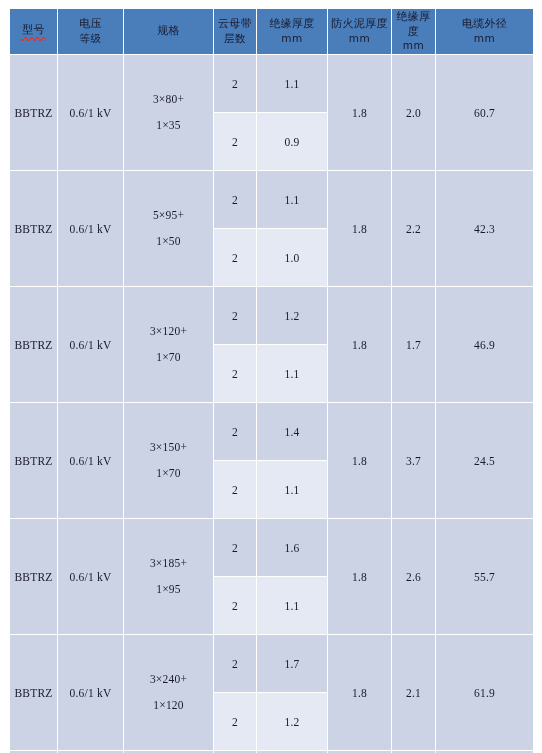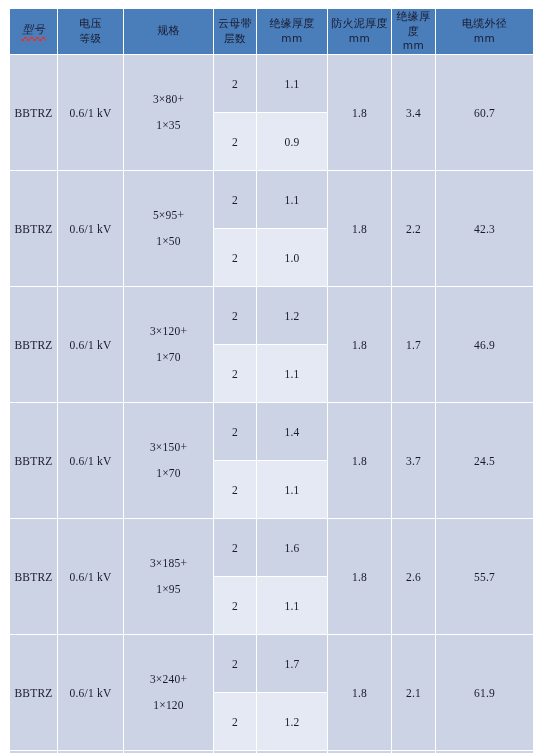--- a/index.html
+++ b/index.html
@@ -56,21 +56,20 @@
   }
   thead th .unit {
     display: block;
     font-size: 10.5px;
     letter-spacing: 0.6px;
   }
   .hdr-squiggle {
     display: inline-block;
     position: relative;
     padding-bottom: 2px;
-    font-style: italic;
   }
   .hdr-squiggle::after {
     content: "";
     position: absolute;
     left: -1px;
     right: -1px;
     bottom: -1px;
     height: 4px;
     background-image:
       radial-gradient(circle at 1.5px 3.2px, #e8332a 1.2px, transparent 1.4px),
@@ -162,21 +161,21 @@
         <tr>
           <td class="shade-main c-model" rowspan="2">BBTRZ</td>
           <td class="shade-main c-voltage" rowspan="2">0.6/1 kV</td>
           <td class="shade-main c-spec" rowspan="2">
             <span class="spec-line">3×80+</span>
             <span class="spec-line">1×35</span>
           </td>
           <td class="shade-main c-mica">2</td>
           <td class="shade-main c-insul">1.1</td>
           <td class="shade-main c-fireclay" rowspan="2">1.8</td>
-          <td class="shade-main c-sheath" rowspan="2">3.4</td>
+          <td class="shade-main c-sheath" rowspan="2">2.0</td>
           <td class="shade-main c-outer" rowspan="2">60.7</td>
         </tr>
         <tr>
           <td class="shade-alt c-mica">2</td>
           <td class="shade-alt c-insul">0.9</td>
         </tr>
         <tr>
           <td class="shade-main c-model" rowspan="2">BBTRZ</td>
           <td class="shade-main c-voltage" rowspan="2">0.6/1 kV</td>
           <td class="shade-main c-spec" rowspan="2">

